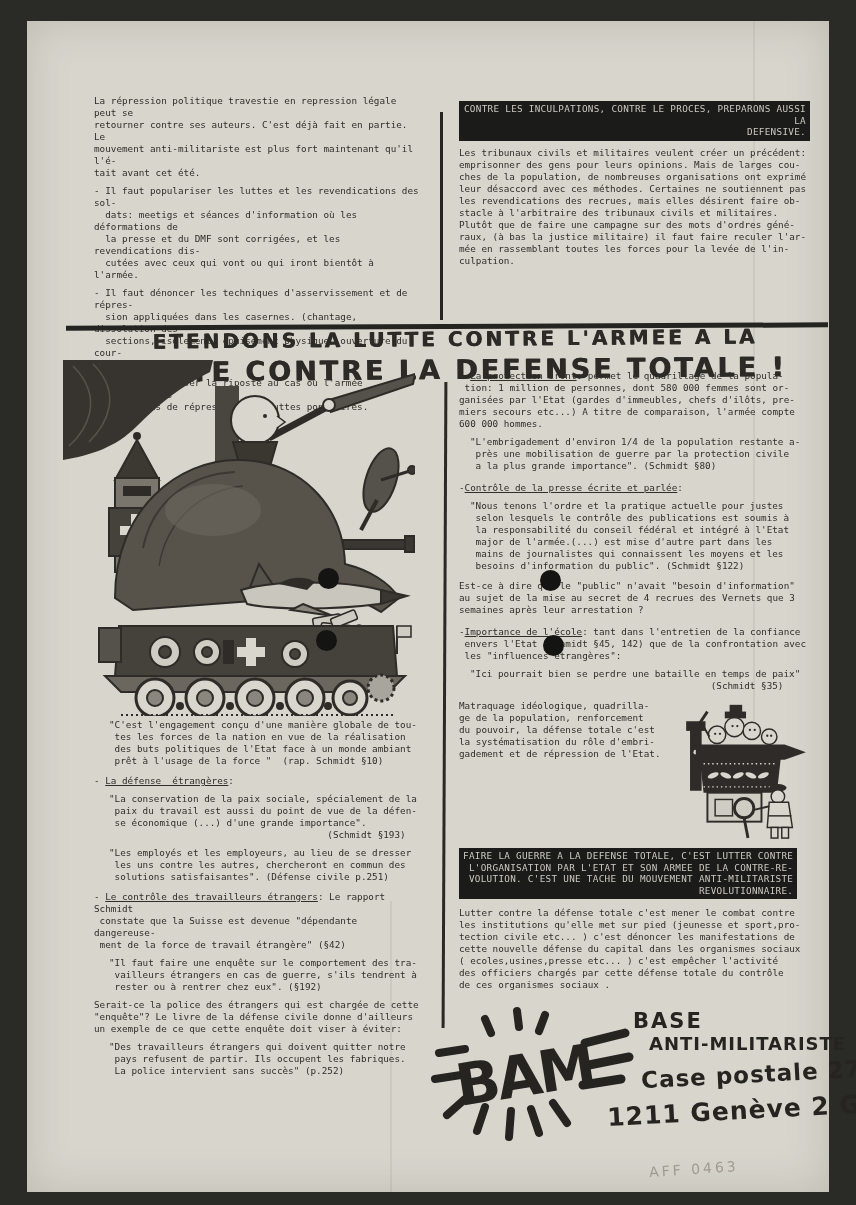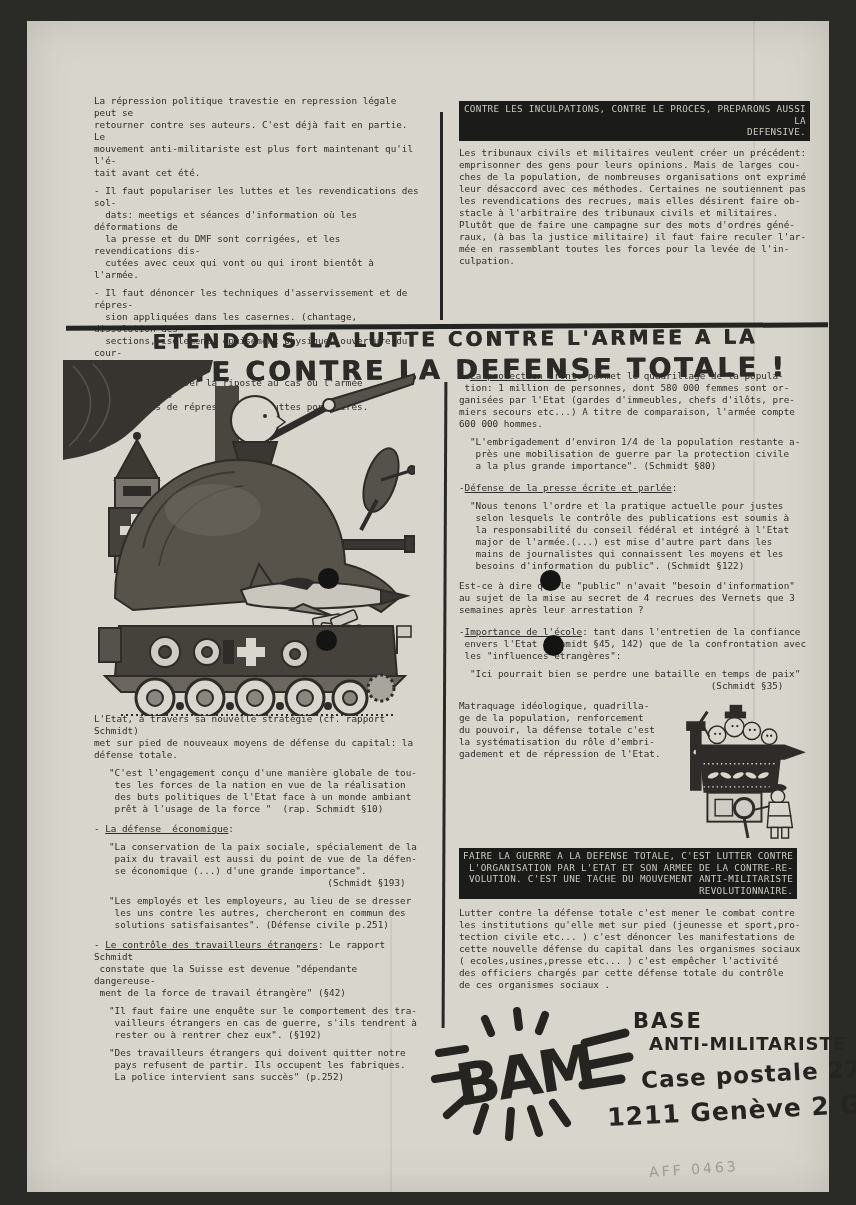--- a/index.html
+++ b/index.html
@@ -186,56 +186,56 @@
           <circle cx="167" cy="348" r="4" fill="#2e2b28" stroke="none"></circle>
           <circle cx="217" cy="348" r="4" fill="#2e2b28" stroke="none"></circle>
           <circle cx="265" cy="348" r="4" fill="#2e2b28" stroke="none"></circle>
           <circle cx="318" cy="330" r="13" fill="#a8a59c" stroke-dasharray="3 3" stroke-width="3"></circle>
         </g>
         <line x1="58" y1="357" x2="332" y2="357" stroke-width="2" stroke-dasharray="2 3"></line>
       </g>
     </svg>
 
     <div class="col" style="left:40px;top:692px;width:354px;">
-      <div class="t">L'Etat, à travers sa nouvelle stratégie (cf. rapport Schmidt)
-met sur pied de nouveaux moyens de défense du capital: la
-défense totale.</div>
       <div class="t q mt6">"C'est l'engagement conçu d'une manière globale de tou-
  tes les forces de la nation en vue de la réalisation
  des buts politiques de l'Etat face à un monde ambiant
  prêt à l'usage de la force "  (rap. Schmidt §10)</div>
-      <div class="t mt8"><span>- </span><span class="u">La défense  économique</span><span>:</span></div>
+      <div class="t mt8"><span>- </span><span class="u">La défense  étrangères</span><span>:</span></div>
       <div class="t q mt6">"La conservation de la paix sociale, spécialement de la
  paix du travail est aussi du point de vue de la défen-
  se économique (...) d'une grande importance".
                                        (Schmidt §193)</div>
       <div class="t q mt6">"Les employés et les employeurs, au lieu de se dresser
  les uns contre les autres, chercheront en commun des
  solutions satisfaisantes". (Défense civile p.251)</div>
       <div class="t mt8"><span>- </span><span class="u">Le contrôle des travailleurs étrangers</span><span>: Le rapport Schmidt
  constate que la Suisse est devenue "dépendante dangereuse-
  ment de la force de travail étrangère" (§42)</span></div>
       <div class="t q mt6">"Il faut faire une enquête sur le comportement des tra-
  vailleurs étrangers en cas de guerre, s'ils tendrent à
  rester ou à rentrer chez eux". (§192)</div>
+      <div class="t mt6">Serait-ce la police des étrangers qui est chargée de cette
+"enquête"? Le livre de la défense civile donne d'ailleurs
+un exemple de ce que cette enquête doit viser à éviter:</div>
       <div class="t q mt6">"Des travailleurs étrangers qui doivent quitter notre
  pays refusent de partir. Ils occupent les fabriques.
  La police intervient sans succès" (p.252)</div>
     </div>
 
     <div class="col" style="left:405px;top:349px;width:378px;">
       <div class="t"><span>- </span><span class="u">La protection iront</span><span>: permet le quadrillage de la popula-
  tion: 1 million de personnes, dont 580 000 femmes sont or-
 ganisées par l'Etat (gardes d'immeubles, chefs d'ilôts, pre-
 miers secours etc...) A titre de comparaison, l'armée compte
 600 000 hommes.</span></div>
       <div class="t qr mt6">"L'embrigadement d'environ 1/4 de la population restante a-
  près une mobilisation de guerre par la protection civile
  a la plus grande importance". (Schmidt §80)</div>
-      <div class="t mt10"><span>-</span><span class="u">Défense de la presse écrite et parlée</span><span>:</span></div>
+      <div class="t mt10"><span>-</span><span class="u">Contrôle de la presse écrite et parlée</span><span>:</span></div>
       <div class="t qr mt6">"Nous tenons l'ordre et la pratique actuelle pour justes
  selon lesquels le contrôle des publications est soumis à
  la responsabilité du conseil fédéral et intégré à l'Etat
  major de l'armée.(...) est mise d'autre part dans les
  mains de journalistes qui connaissent les moyens et les
  besoins d'information du public". (Schmidt §122)</div>
       <div class="t mt8">Est-ce à dire que le "public" n'avait "besoin d'information"
 au sujet de la mise au secret de 4 recrues des Vernets que 3
 semaines après leur arrestation ?</div>
       <div class="t mt10"><span>-</span><span class="u">Importance de l'école</span><span>: tant dans l'entretien de la confiance

